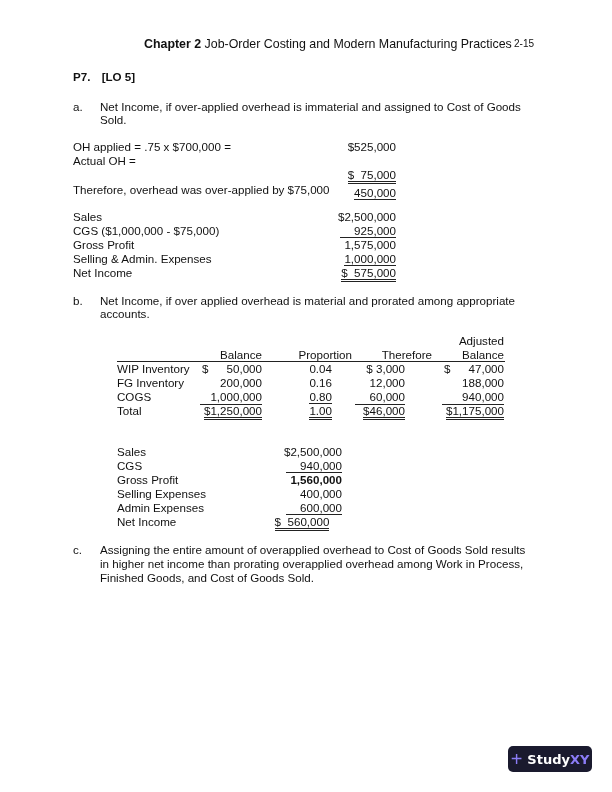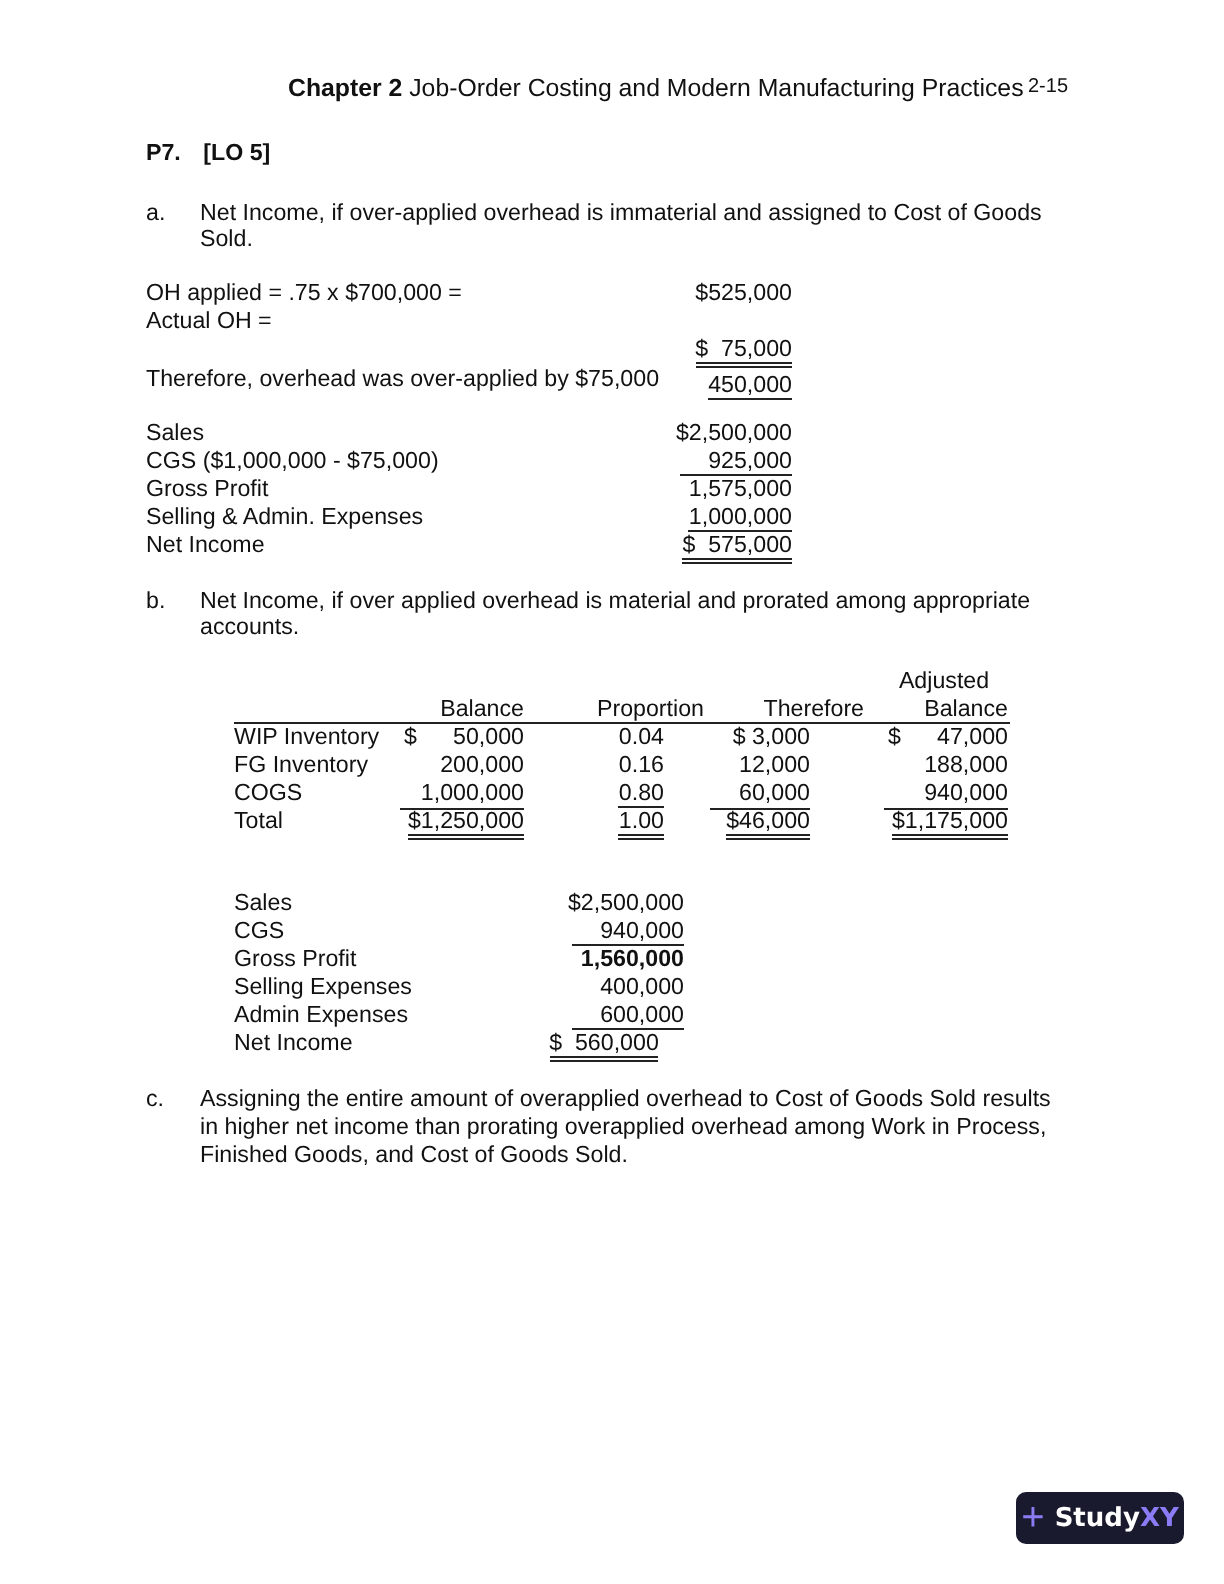--- a/index.html
+++ b/index.html
@@ -50,21 +50,21 @@
 <div class="abs r" style="left:316px; top:238px; width:80px;">1,575,000</div>
 <div class="abs" style="left:73px; top:252px;">Selling &amp; Admin. Expenses</div>
 <div class="abs r" style="left:316px; top:252px; width:80px;"><span class="ul">1,000,000</span></div>
 <div class="abs" style="left:73px; top:266px;">Net Income</div>
 <div class="abs r" style="left:316px; top:266px; width:80px;"><span class="dul" style="white-space:pre;">$  575,000</span></div>
 
 <div class="abs" style="left:73px; top:294px;">b.</div>
 <div class="abs" style="left:100px; top:294px;">Net Income, if over applied overhead is material and prorated among appropriate</div>
 <div class="abs" style="left:100px; top:307px;text-align:center;">accounts.</div>
 
-<div class="abs r" style="left:440px; top:334px; width:64px;text-align:center;">Adjusted</div>
+<div class="abs r" style="left:440px; top:334px; width:64px;">Adjusted</div>
 <div class="abs r" style="left:200px; top:348px; width:62px;">Balance</div>
 <div class="abs r" style="left:290px; top:348px; width:62px;">Proportion</div>
 <div class="abs r" style="left:360px; top:348px; width:72px;">Therefore</div>
 <div class="abs r" style="left:440px; top:348px; width:64px;">Balance</div>
 <div class="header-line"></div>
 
 <div class="abs" style="left:117px; top:362px;">WIP Inventory</div>
 <div class="abs" style="left:202px; top:362px;">$</div>
 <div class="abs r" style="left:200px; top:362px; width:62px;">50,000</div>
 <div class="abs r" style="left:300px; top:362px; width:32px;">0.04</div>

